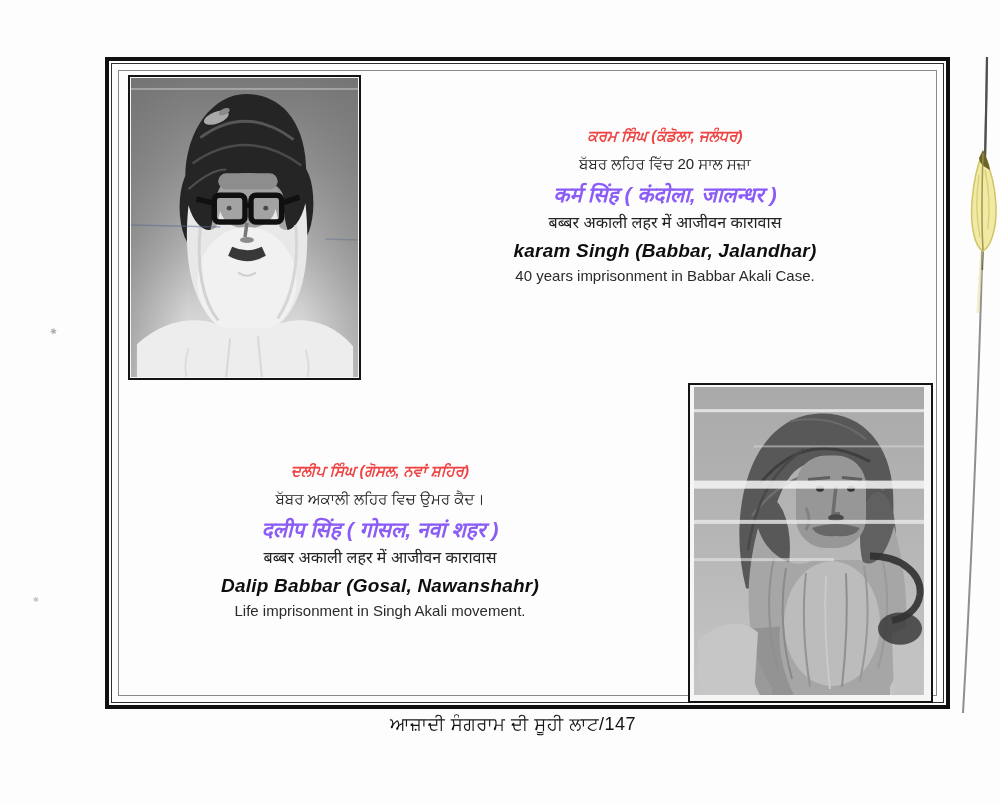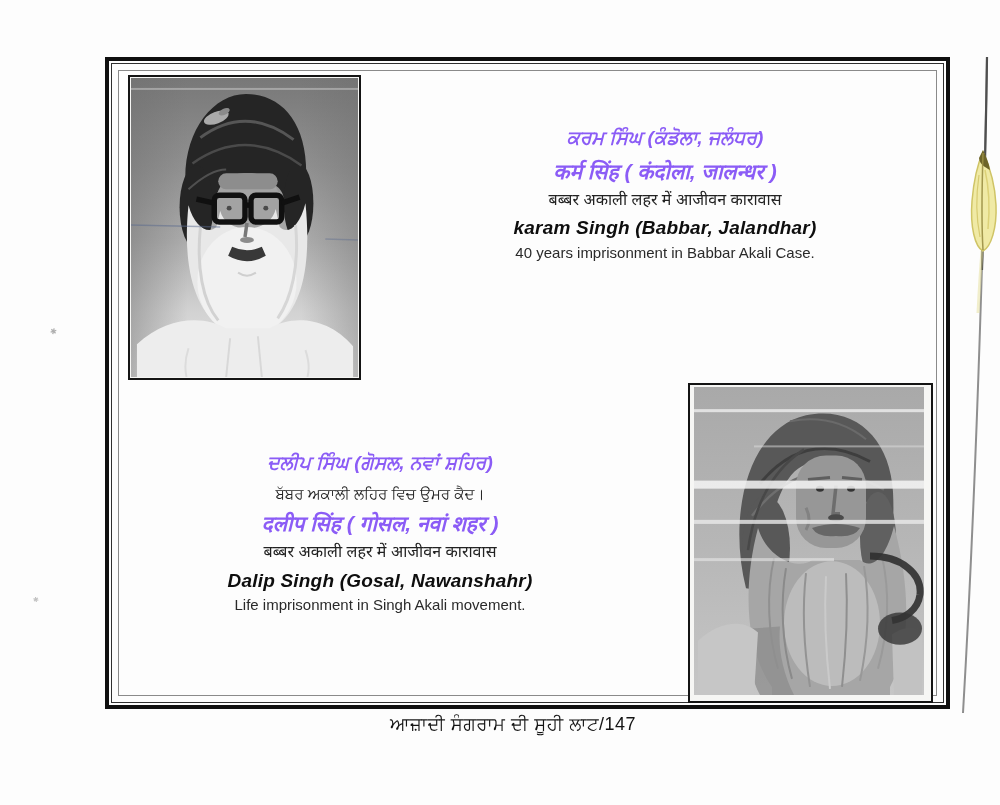--- a/index.html
+++ b/index.html
@@ -33,23 +33,23 @@
     background: #f6f6f4;
     box-sizing: border-box;
   }
   .photo svg { display: block; width: 100%; height: 100%; }
   .photo-1 { left: 128px; top: 75px;  width: 233px; height: 305px; padding: 1px; }
   .photo-2 { left: 688px; top: 383px; width: 245px; height: 320px; padding: 2px 7px 6px 4px; }
 
   
   .caption { position: absolute; text-align: center; }
   .caption-1 { left: 455px; top: 127px; width: 420px; }
-  .caption-2 { left: 190px; top: 452px; width: 380px; }
+  .caption-2 { left: 190px; top: 462px; width: 380px; }
   .ln { margin: 0 0 9px 0; line-height: 1.15; }
-  .name-pa { font-size: 19px; font-weight: bold; font-style: italic; color: #8b5cf6; margin-bottom: 11px; }
+  .name-pa { font-size: 15px; font-weight: bold; font-style: italic; color: #ef4444; margin-bottom: 11px; }
   .det-pa  { font-size: 15px; color: #222; margin-bottom: 10px; }
   .name-hi { font-size: 21px; font-weight: bold; font-style: italic; color: #8b5cf6; margin-bottom: 7px; }
   .det-hi  { font-size: 16px; color: #222; margin-bottom: 8px; }
   .name-en { font-size: 19px; font-weight: bold; font-style: italic; letter-spacing: .2px; color: #0e0e0e; margin-bottom: 5px; }
   .det-en  { font-size: 15px; color: #2a2a2a; margin-bottom: 0; }
 
   
   .footer {
     position: absolute;
     left: 88px; top: 714px; width: 850px;
@@ -135,32 +135,33 @@
       <path d="M108,196 Q117,202 126,196" stroke="#cfcfcf" stroke-width="2" fill="none"></path>
 
       <path d="M0,148 L90,150" stroke="#5a6a8e" stroke-width="1.5" opacity=".5"></path>
       <path d="M196,162 L229,163" stroke="#5a6a8e" stroke-width="1.5" opacity=".4"></path>
       <rect y="10" width="229" height="2" fill="#cfcfcf" opacity=".5"></rect>
     </svg>
   </figure>
 
   <div class="caption caption-1">
     <p class="ln name-pa">ਕਰਮ ਸਿੰਘ (ਕੰਡੋਲਾ, ਜਲੰਧਰ)</p>
+    <p class="ln det-pa">ਬੱਬਰ ਲਹਿਰ ਵਿੱਚ 20 ਸਾਲ ਸਜ਼ਾ</p>
     <p class="ln name-hi">कर्म सिंह ( कंदोला, जालन्धर )</p>
     <p class="ln det-hi">बब्बर अकाली लहर में आजीवन कारावास</p>
     <p class="ln name-en">karam Singh (Babbar, Jalandhar)</p>
     <p class="ln det-en">40 years imprisonment in Babbar Akali Case.</p>
   </div>
 
   <div class="caption caption-2">
     <p class="ln name-pa">ਦਲੀਪ ਸਿੰਘ (ਗੋਸਲ, ਨਵਾਂ ਸ਼ਹਿਰ)</p>
     <p class="ln det-pa">ਬੱਬਰ ਅਕਾਲੀ ਲਹਿਰ ਵਿਚ ਉਮਰ ਕੈਦ।</p>
     <p class="ln name-hi">दलीप सिंह ( गोसल, नवां शहर )</p>
     <p class="ln det-hi">बब्बर अकाली लहर में आजीवन कारावास</p>
-    <p class="ln name-en">Dalip Singh (Gosal, Nawanshahr)</p>
+    <p class="ln name-en">Dalip Babbar (Gosal, Nawanshahr)</p>
     <p class="ln det-en">Life imprisonment in Singh Akali movement.</p>
   </div>
 
   <figure class="photo photo-2">
     <svg viewBox="0 0 230 306" preserveAspectRatio="none">
       <defs>
         <linearGradient id="p2bg" x1="0" y1="0" x2="0" y2="1">
           <stop offset="0" stop-color="#a9a9a9"></stop>
           <stop offset=".5" stop-color="#b6b6b6"></stop>
           <stop offset="1" stop-color="#c6c6c6"></stop>

